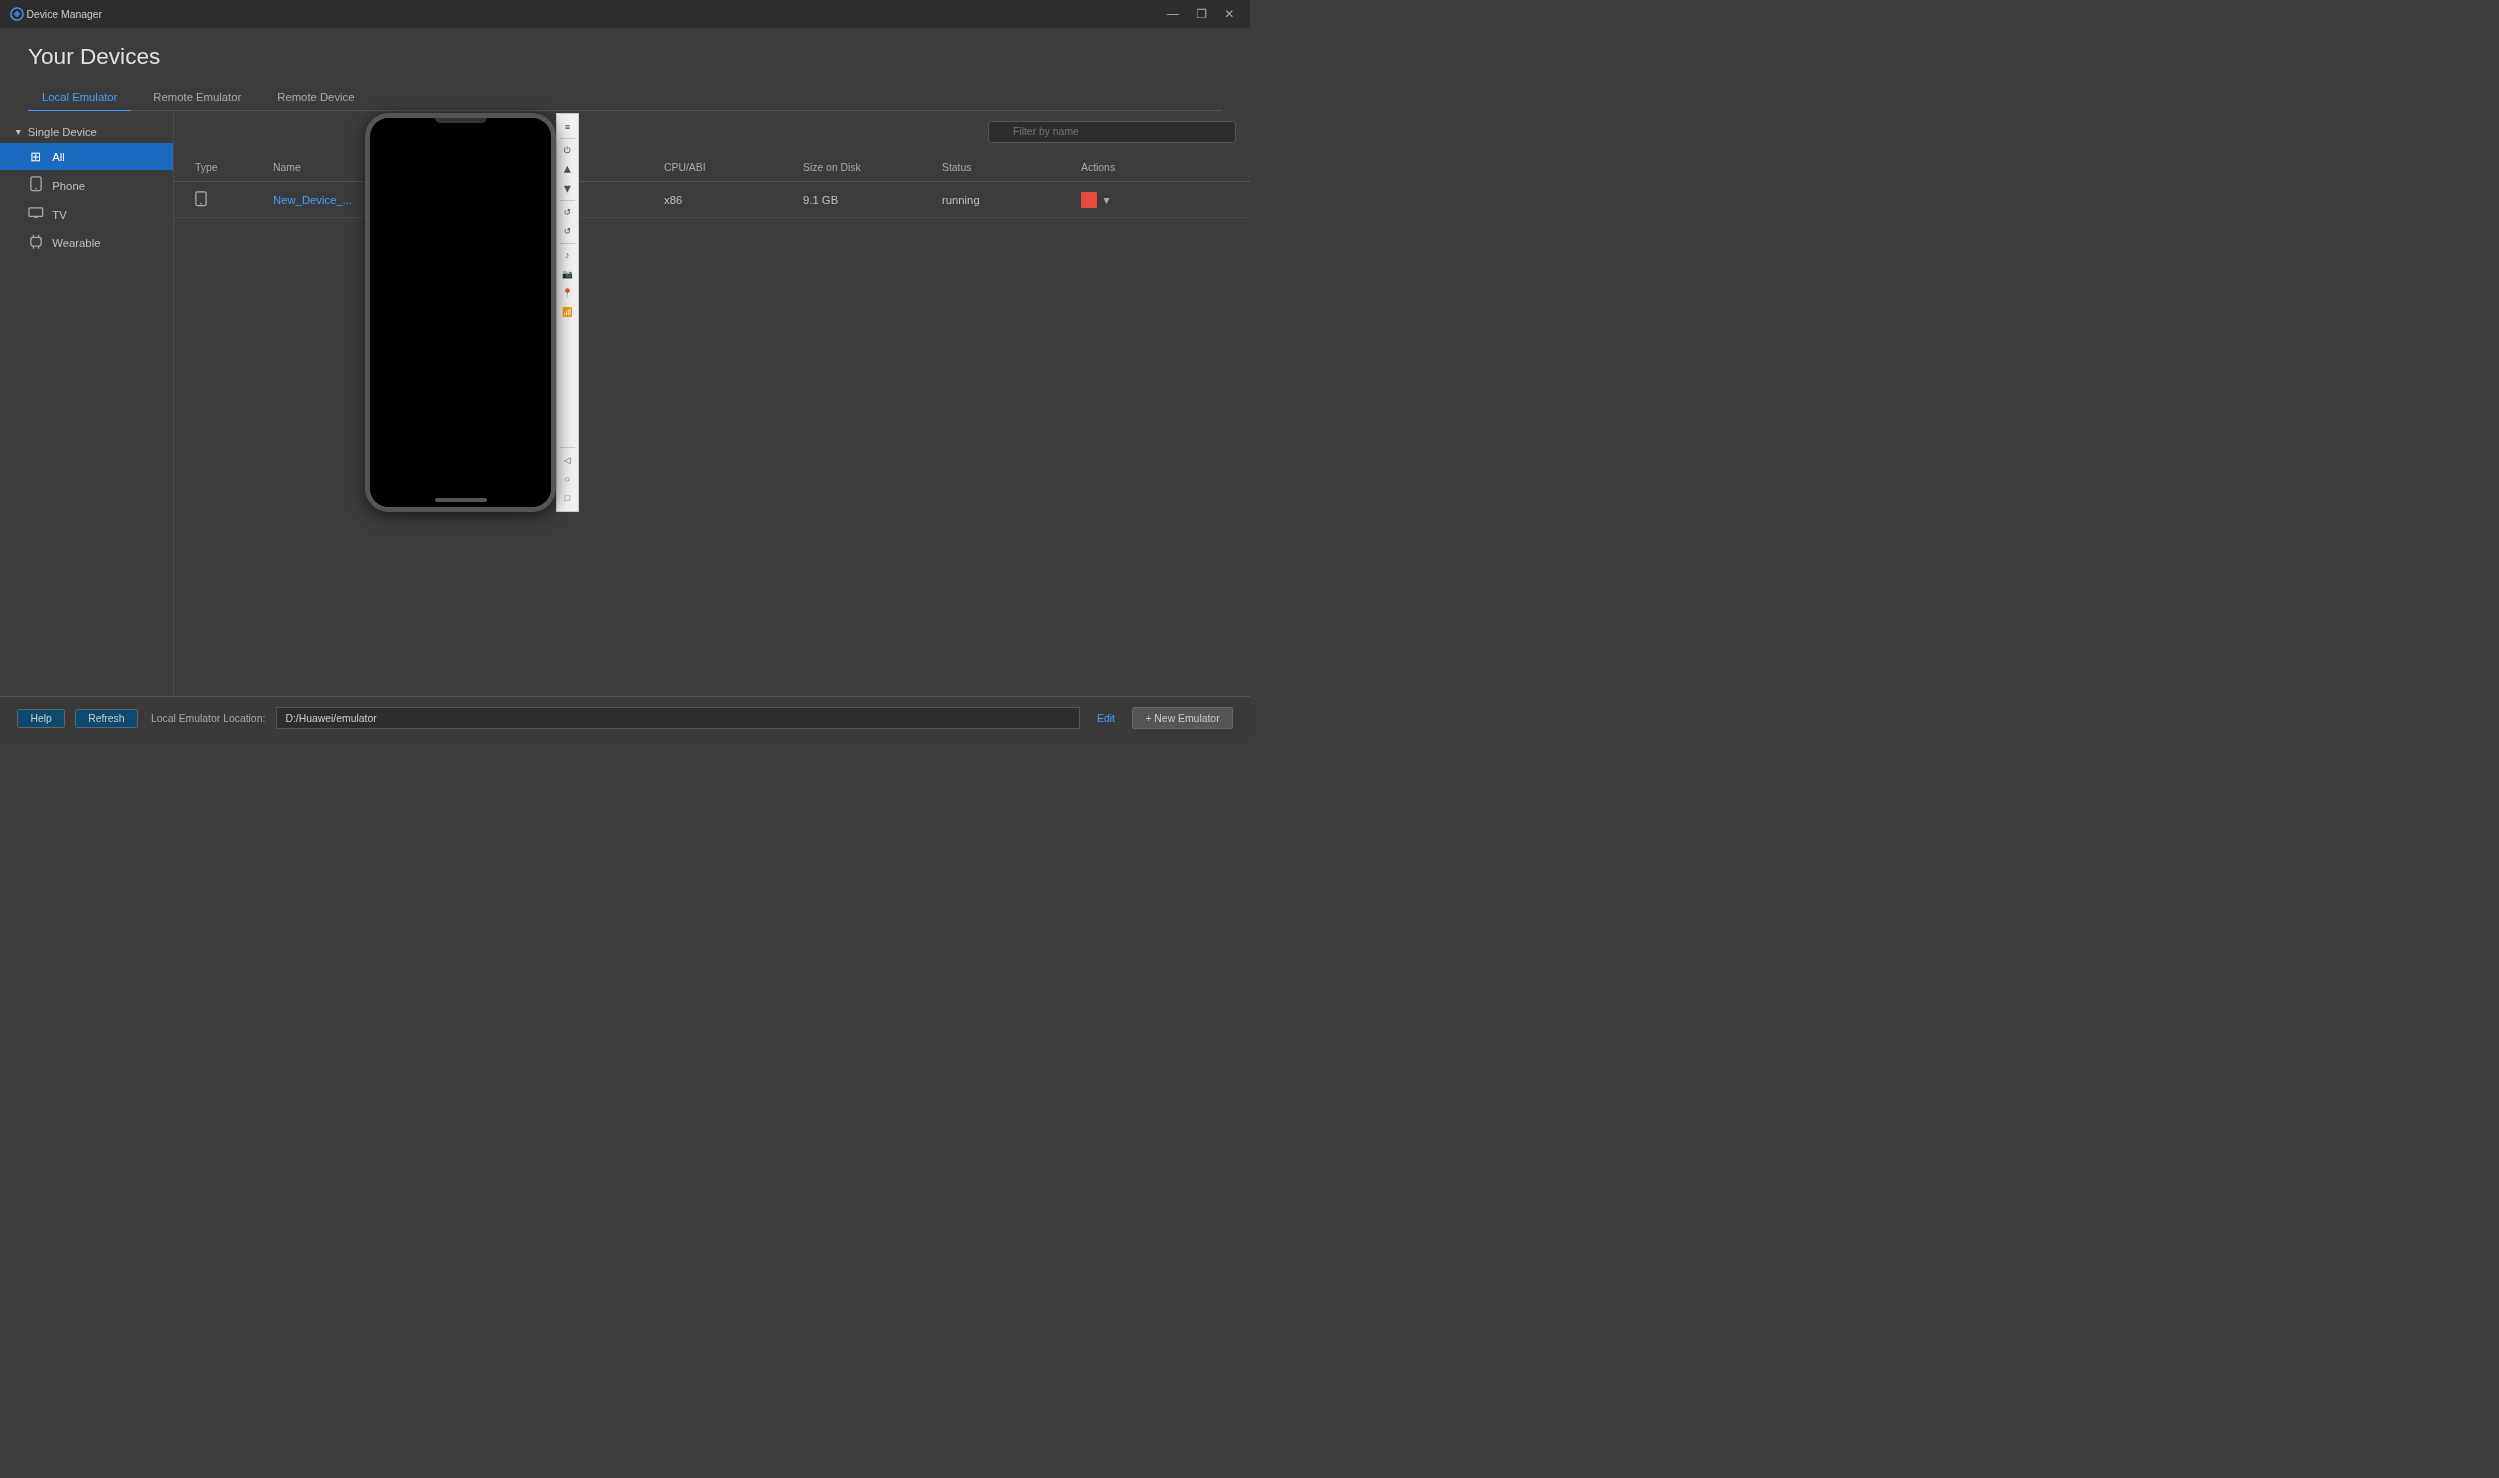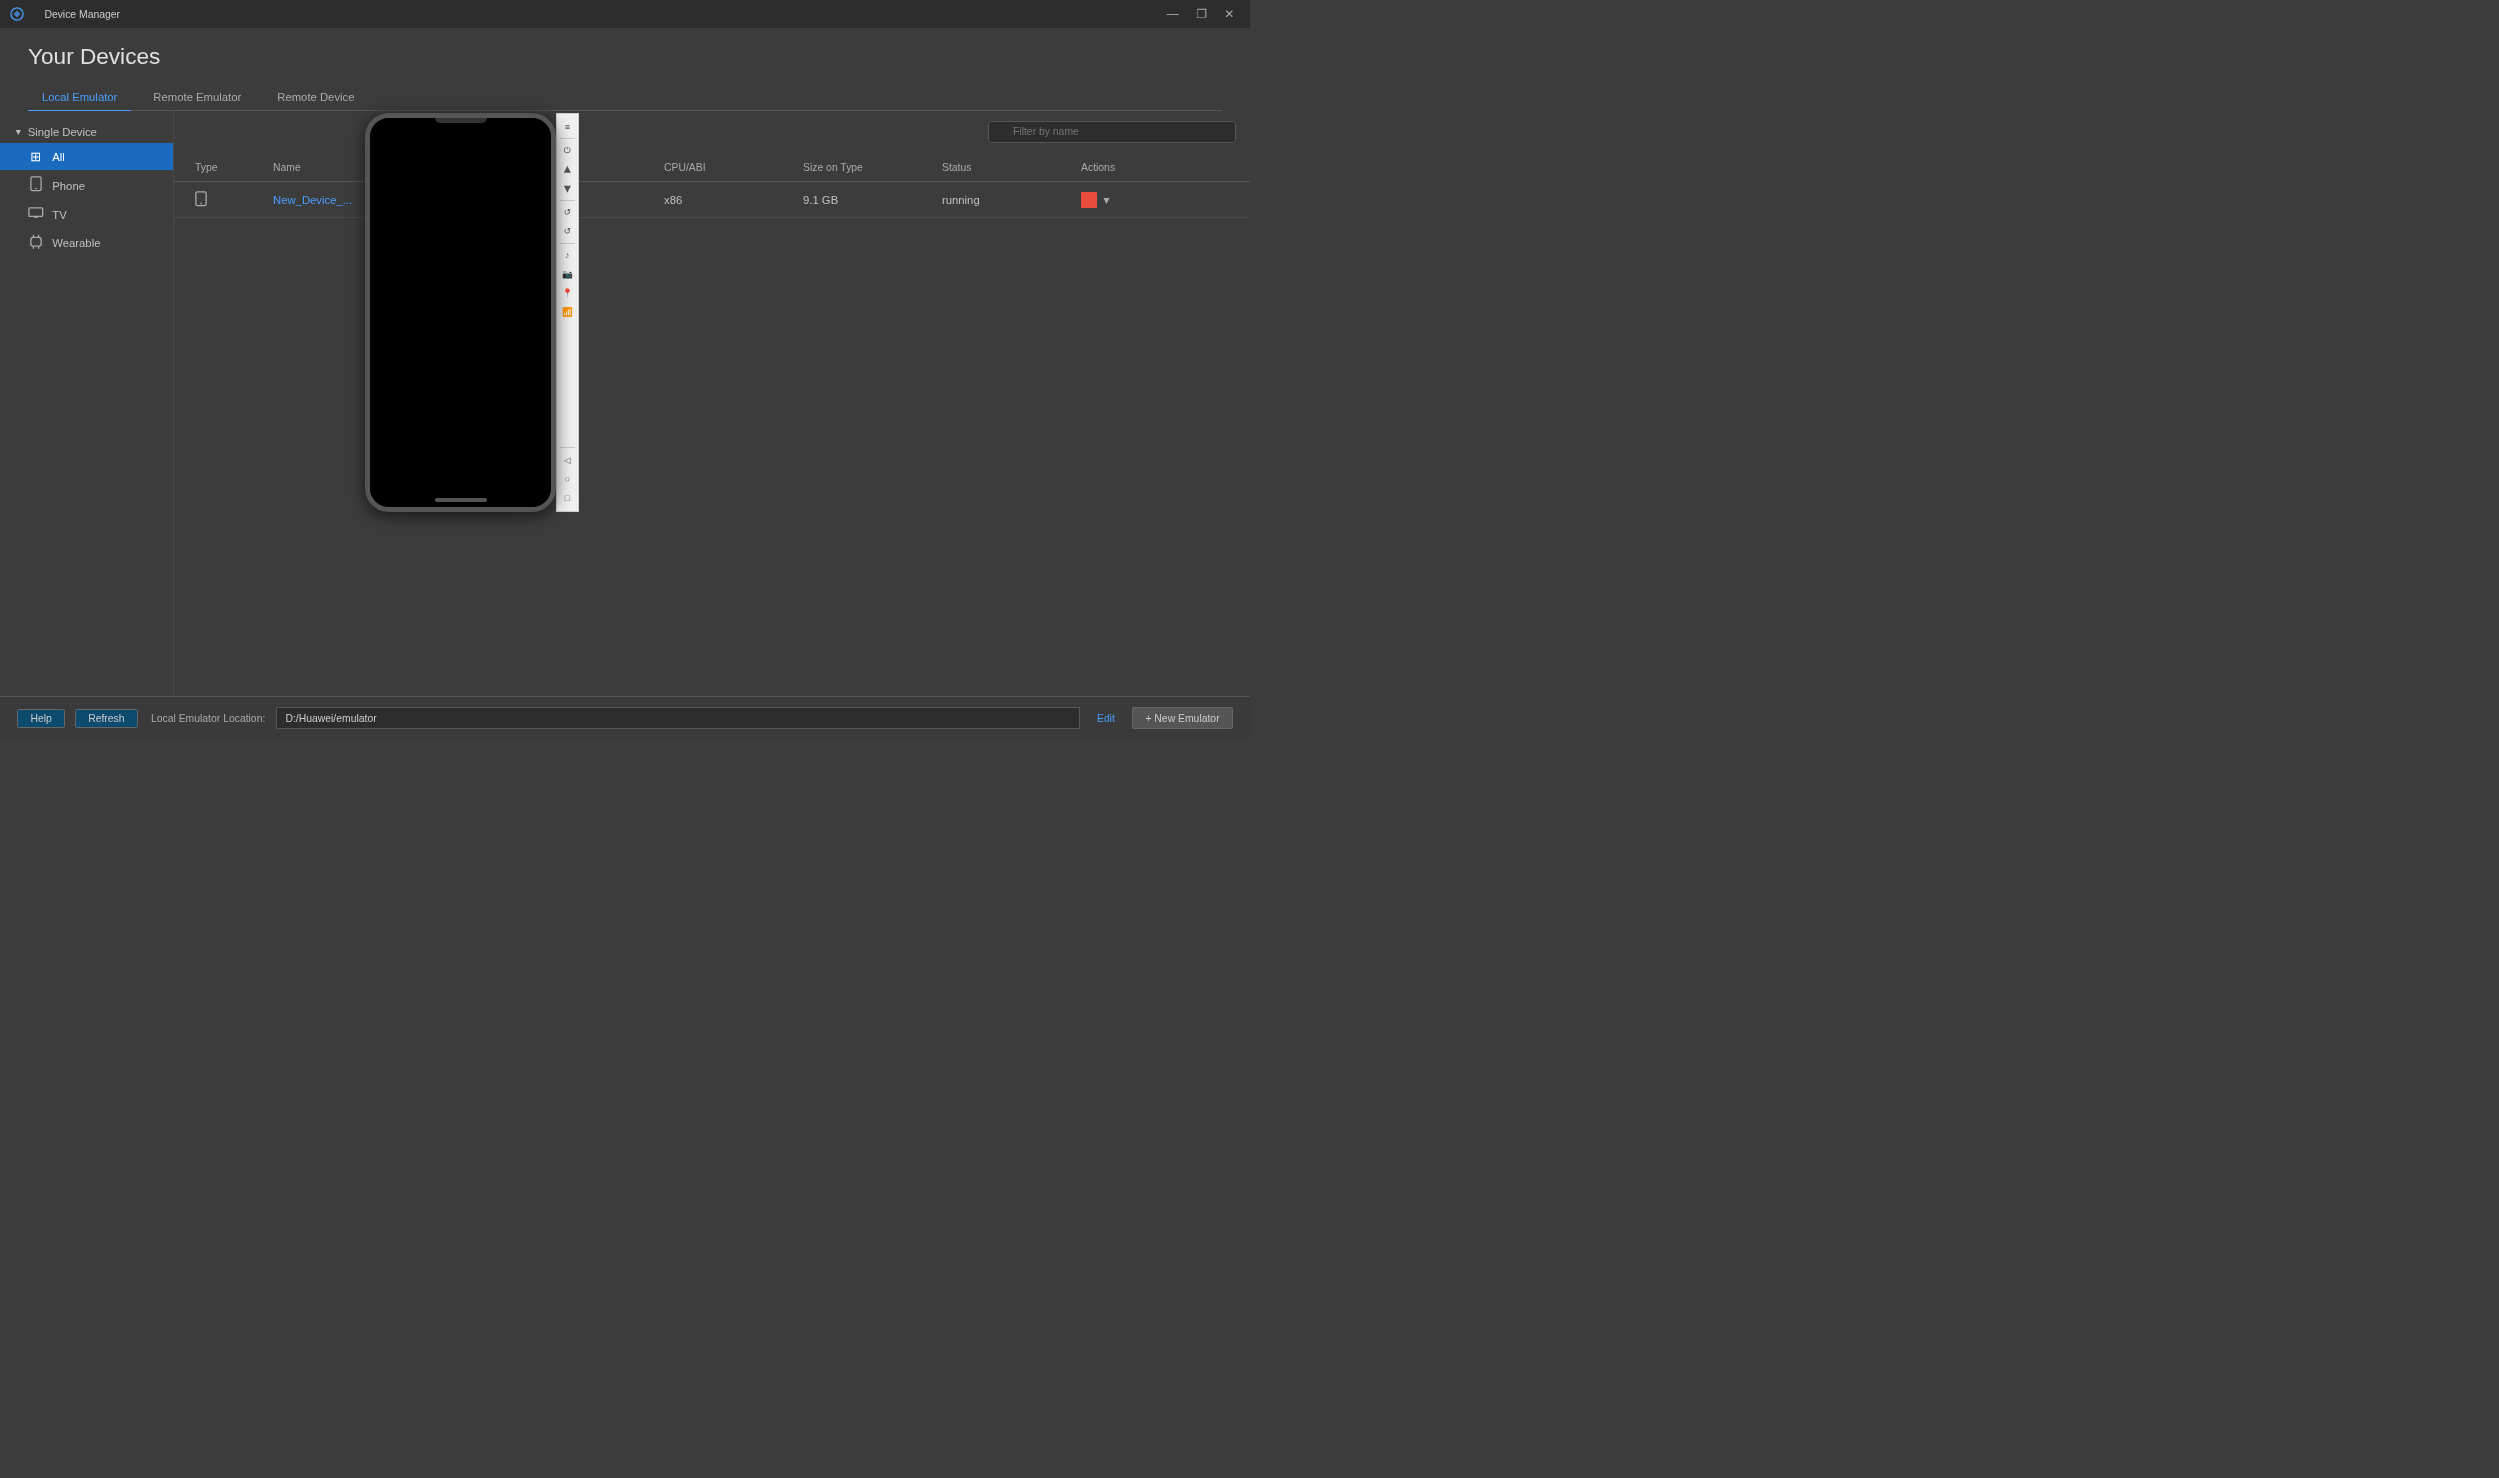--- a/index.html
+++ b/index.html
@@ -19,21 +19,21 @@
       background: #2d2d2d;
       height: 28px;
       display: flex;
       align-items: center;
       padding: 0 10.4px;
       justify-content: space-between;
     }
     .title-bar-left {
       display: flex;
       align-items: center;
-      gap: 20px;
+      gap: 2px;
     }
     .title-bar-icon {
       width: 14px;
       height: 14px;
     }
     .title-bar-title {
       font-size: 10.4px;
       color: #ccc;
     }
     .title-bar-controls {
@@ -424,21 +424,21 @@
           <input class="filter-input" type="text" placeholder="Filter by name" style="">
         </div>
       </div>
 
       <div class="table-header">
         <div class="table-header-cell">Type</div>
         <div class="table-header-cell">Name</div>
         <div class="table-header-cell">Density</div>
         <div class="table-header-cell">API</div>
         <div class="table-header-cell">CPU/ABI</div>
-        <div class="table-header-cell">Size on Type</div>
+        <div class="table-header-cell">Size on Disk</div>
         <div class="table-header-cell">Status</div>
         <div class="table-header-cell">Actions</div>
       </div>
 
       <div class="table-row">
         <div class="table-cell">
           <svg width="12" height="15.6" viewBox="0 0 14 18" fill="none">
             <rect x="1" y="1" width="12" height="16" rx="2" stroke="#aaa" stroke-width="1.5" fill="none"></rect>
             <circle cx="7" cy="14.5" r="1" fill="#aaa"></circle>
           </svg>

